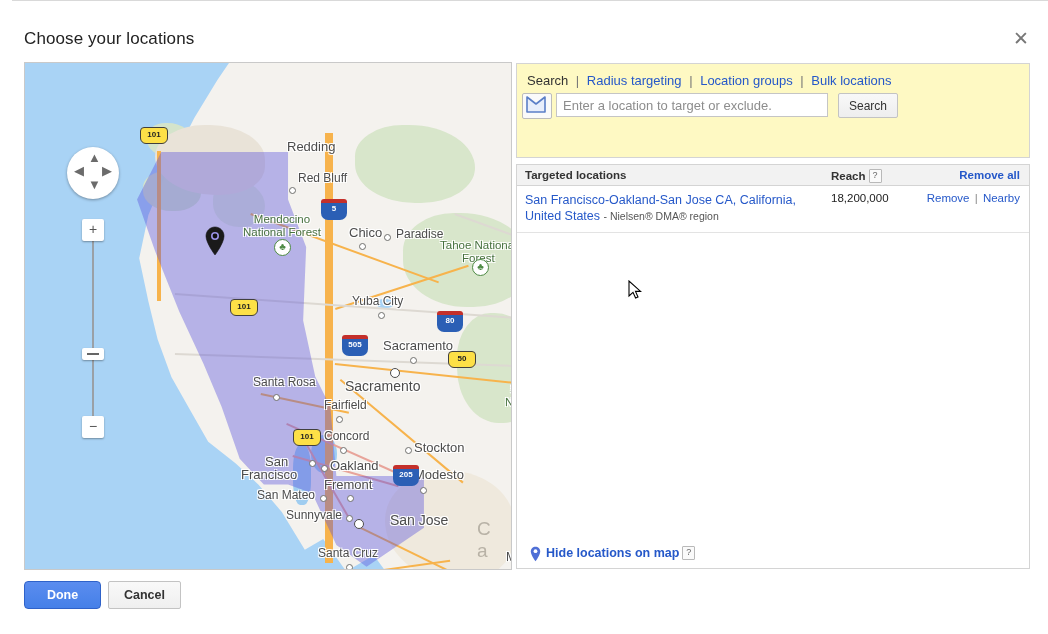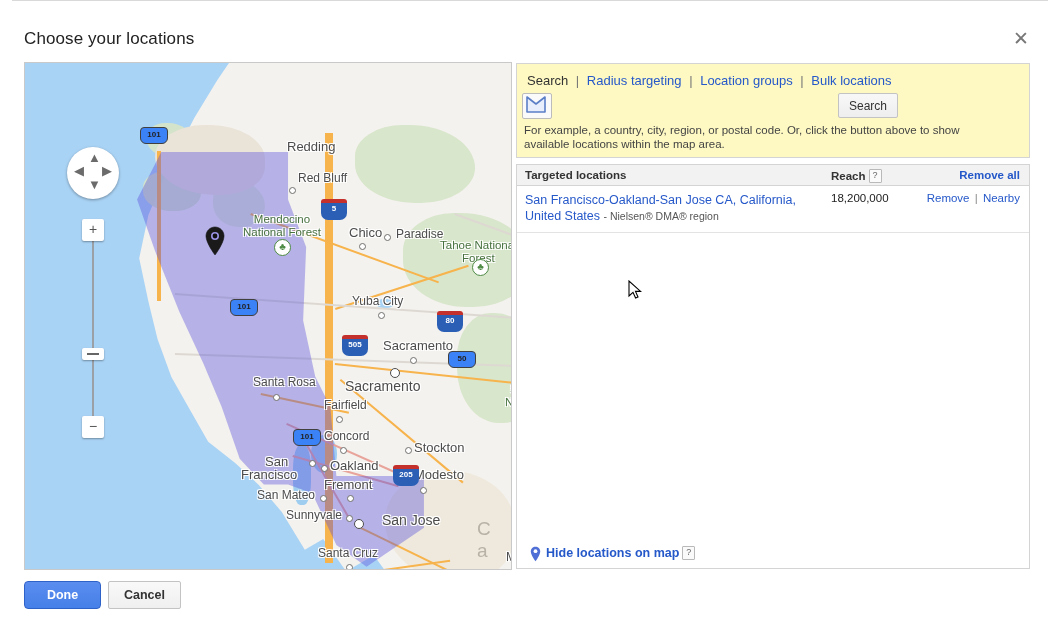--- a/index.html
+++ b/index.html
@@ -63,21 +63,21 @@
   .parkname{position:absolute;color:#47713f;white-space:nowrap;text-align:center;
      text-shadow:-1px -1px 0 #fff,1px -1px 0 #fff,-1px 1px 0 #fff,1px 1px 0 #fff;}
   .parkicon{position:absolute;width:15px;height:15px;border-radius:50%;
      background:#fff;border:1.4px solid #4d8a43;color:#4d8a43;font-size:10px;
      line-height:13px;text-align:center;}
   .statelbl{position:absolute;color:#b8b2a6;font-size:19px;letter-spacing:5px;}
 
   .shield{position:absolute;font-size:8px;font-weight:bold;text-align:center;
      line-height:12px;white-space:nowrap;}
   .shield.us{width:26px;height:15px;border:1.3px solid #41403e;border-radius:4px 4px 6px 6px;
-     background:#3b82f6;color:#222;line-height:13px;}
+     background:#fde047;color:#222;line-height:13px;}
   .shield.i{width:26px;height:17px;background:#2b5fb5;color:#fff;
      border-radius:3px 3px 7px 7px;border-top:4px solid #c4302b;line-height:12px;}
 
   .map-credit{
     position:absolute;left:0;bottom:0;width:100%;height:15px;
     background:rgba(255,255,255,.72);font-size:10px;color:#444;
     display:flex;align-items:center;justify-content:center;gap:26px;
   }
   .map-credit span{white-space:nowrap;}
 
@@ -258,21 +258,21 @@
         <div class="cityname" style="left: 305px; top: 395px; font-size: 13px;">Oakland</div>
         <div class="citydot" style="left: 296px; top: 402px;"></div>
         <div class="cityname" style="left: 389px; top: 404px; font-size: 13px;">Modesto</div>
         <div class="citydot" style="left: 395px; top: 424px;"></div>
         <div class="cityname" style="left: 299px; top: 414px; font-size: 13px;">Fremont</div>
         <div class="citydot" style="left: 322px; top: 432px;"></div>
         <div class="cityname" style="left: 232px; top: 425px; font-size: 12px;">San Mateo</div>
         <div class="citydot" style="left: 295px; top: 432px;"></div>
         <div class="cityname" style="left: 261px; top: 445px; font-size: 12px;">Sunnyvale</div>
         <div class="citydot" style="left: 321px; top: 452px;"></div>
-        <div class="cityname" style="left: 348px; top: 449px; font-size: 14px; padding-left: 9px;">San Jose</div>
+        <div class="cityname" style="left: 356px; top: 449px; font-size: 14px; padding-left: 9px;">San Jose</div>
         <div class="citydot big" style="left: 329px; top: 456px;"></div>
         <div class="cityname" style="left: 293px; top: 483px; font-size: 12px;">Santa Cruz</div>
         <div class="citydot" style="left: 321px; top: 501px;"></div>
         <div class="cityname" style="left: 481px; top: 487px; font-size: 12px;">Madera</div>
         <div class="parkname" style="left: 218px; top: 150px; font-size: 11.5px; line-height: 13px; white-space: pre;">Mendocino
 National Forest</div>
         <div class="parkname" style="left: 415px; top: 176px; font-size: 11.5px; line-height: 13px; white-space: pre;">Tahoe National
 Forest</div>
         <div class="parkname" style="left: 480px; top: 320px; font-size: 11.5px; line-height: 13px; white-space: pre;">Stanis
 National</div>
@@ -311,22 +311,22 @@
       <span class="sep">|</span>
       <a>Bulk locations</a>
     </div>
   </div>
 
   <div class="maparea-btn">
     <svg width="26" height="22" viewBox="0 0 26 22">
       <polygon points="4,3 4,18 22,18 22,3 13,10" fill="#e8eefb" stroke="#5b7fc7" stroke-width="1.6" stroke-linejoin="round"></polygon>
     </svg>
   </div>
+  <input class="loc-input" type="text" placeholder="Enter a location to target or exclude." style="">
   <button class="search-btn">Search</button>
-  <div class="hint">For example, a country, city, region, or postal code. Or, click the button above to show available locations within the map area.</div>
 
   <div class="listbox">
     <div class="listhead">
       <span class="t">Targeted locations</span>
       <span class="r"><span>Reach</span><span class="qmark">?</span></span>
       <span class="ra">Remove all</span>
     </div>
 
     <div class="row">
       <div class="name">

